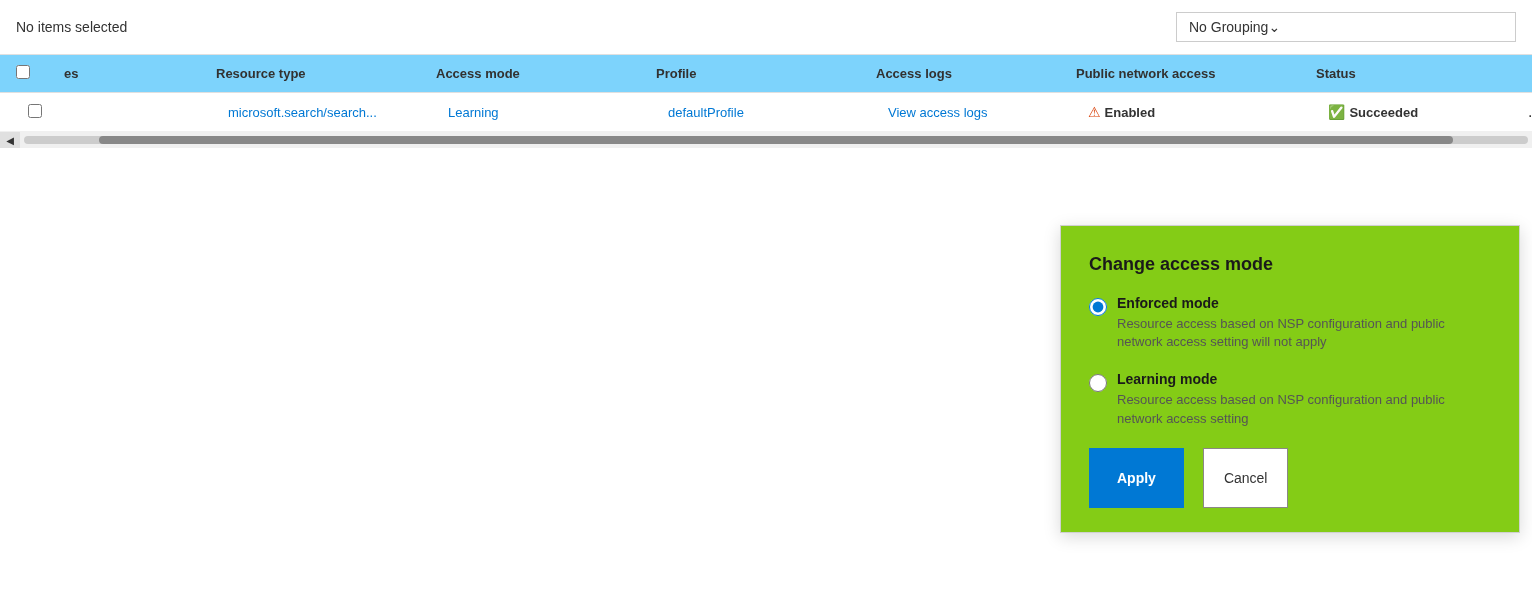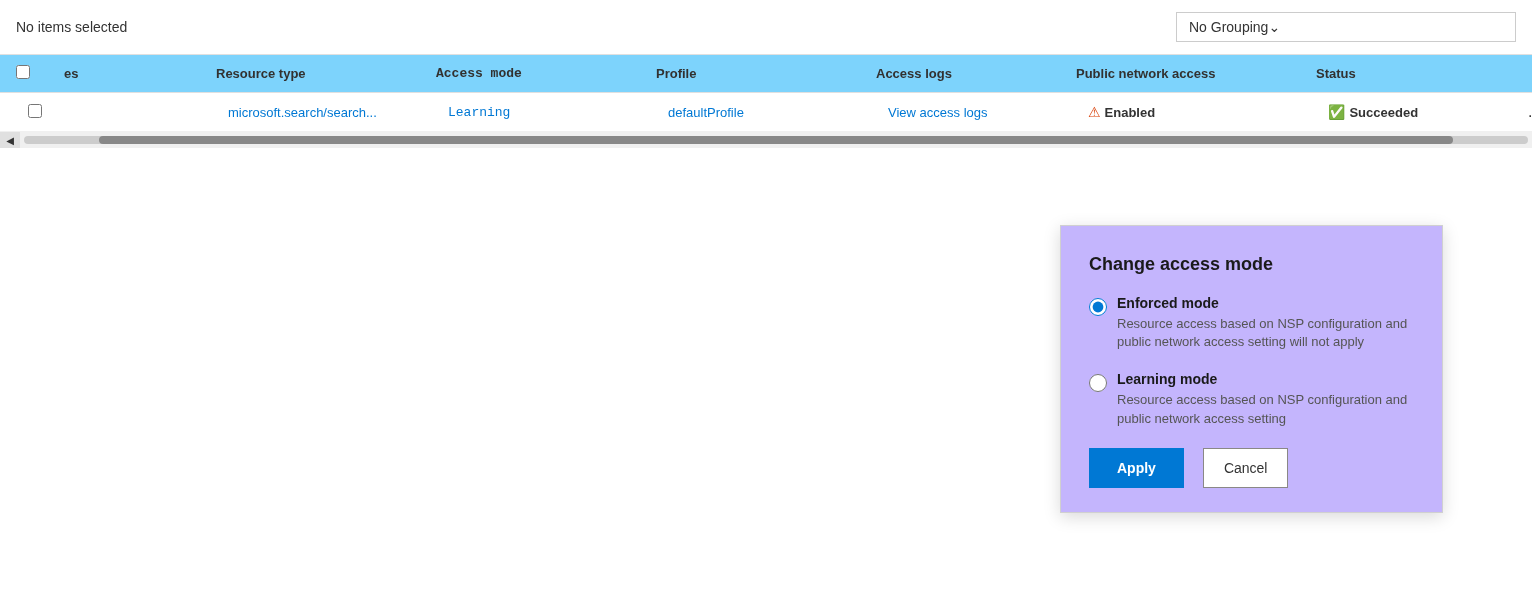--- a/index.html
+++ b/index.html
@@ -53,21 +53,21 @@
     .table-header {
       display: flex;
       align-items: center;
       padding: 10px 16px;
       border-bottom: 1px solid #e0e0e0;
       background: #7dd3fc;
     }
     .col-check { width: 40px; flex-shrink: 0; }
     .col-name { width: 160px; flex-shrink: 0; padding-left: 8px; }
     .col-resource { width: 220px; flex-shrink: 0; }
-    .col-access { width: 220px; flex-shrink: 0; font-family: Liberation Mono, monospace; }
+    .col-access { width: 220px; flex-shrink: 0; }
     .col-profile { width: 220px; flex-shrink: 0; }
     .col-logs { width: 200px; flex-shrink: 0; }
     .col-public { width: 240px; flex-shrink: 0; }
     .col-status { width: 200px; flex-shrink: 0; }
     .col-more { width: 40px; flex-shrink: 0; }
 
     .header-cell {
       font-weight: 600;
       font-size: 13px;
       color: #323130;
@@ -141,22 +141,22 @@
       left: 5%;
       width: 90%;
       height: 100%;
       background: #888;
       border-radius: 4px;
     }
     .popup {
       position: absolute;
       top: 225px;
       left: 1060px;
-      width: 383px;
-      background: #c4b5fd;
+      width: 460px;
+      background: #84cc16;
       border: 1px solid #d0d0d0;
       box-shadow: 0 4px 16px rgba(0,0,0,0.15);
       padding: 28px 28px 24px 28px;
       pointer-events: all;
     }
 
     .popup-title {
       font-size: 18px;
       font-weight: 600;
       color: #1a1a1a;
@@ -192,21 +192,21 @@
 
     .popup-buttons {
       display: flex;
       gap: 8px;
       margin-top: 8px;
     }
     .btn-apply {
       background: #0078d4;
       color: #fff;
       border: none;
-      padding: 12px 28px;
+      padding: 22px 28px;
       font-size: 14px;
       cursor: pointer;
       font-family: inherit;
       font-weight: 600;
     }
     .btn-cancel {
       background: #fff;
       color: #333;
       border: 1px solid #8a8886;
       padding: 8px 20px;

